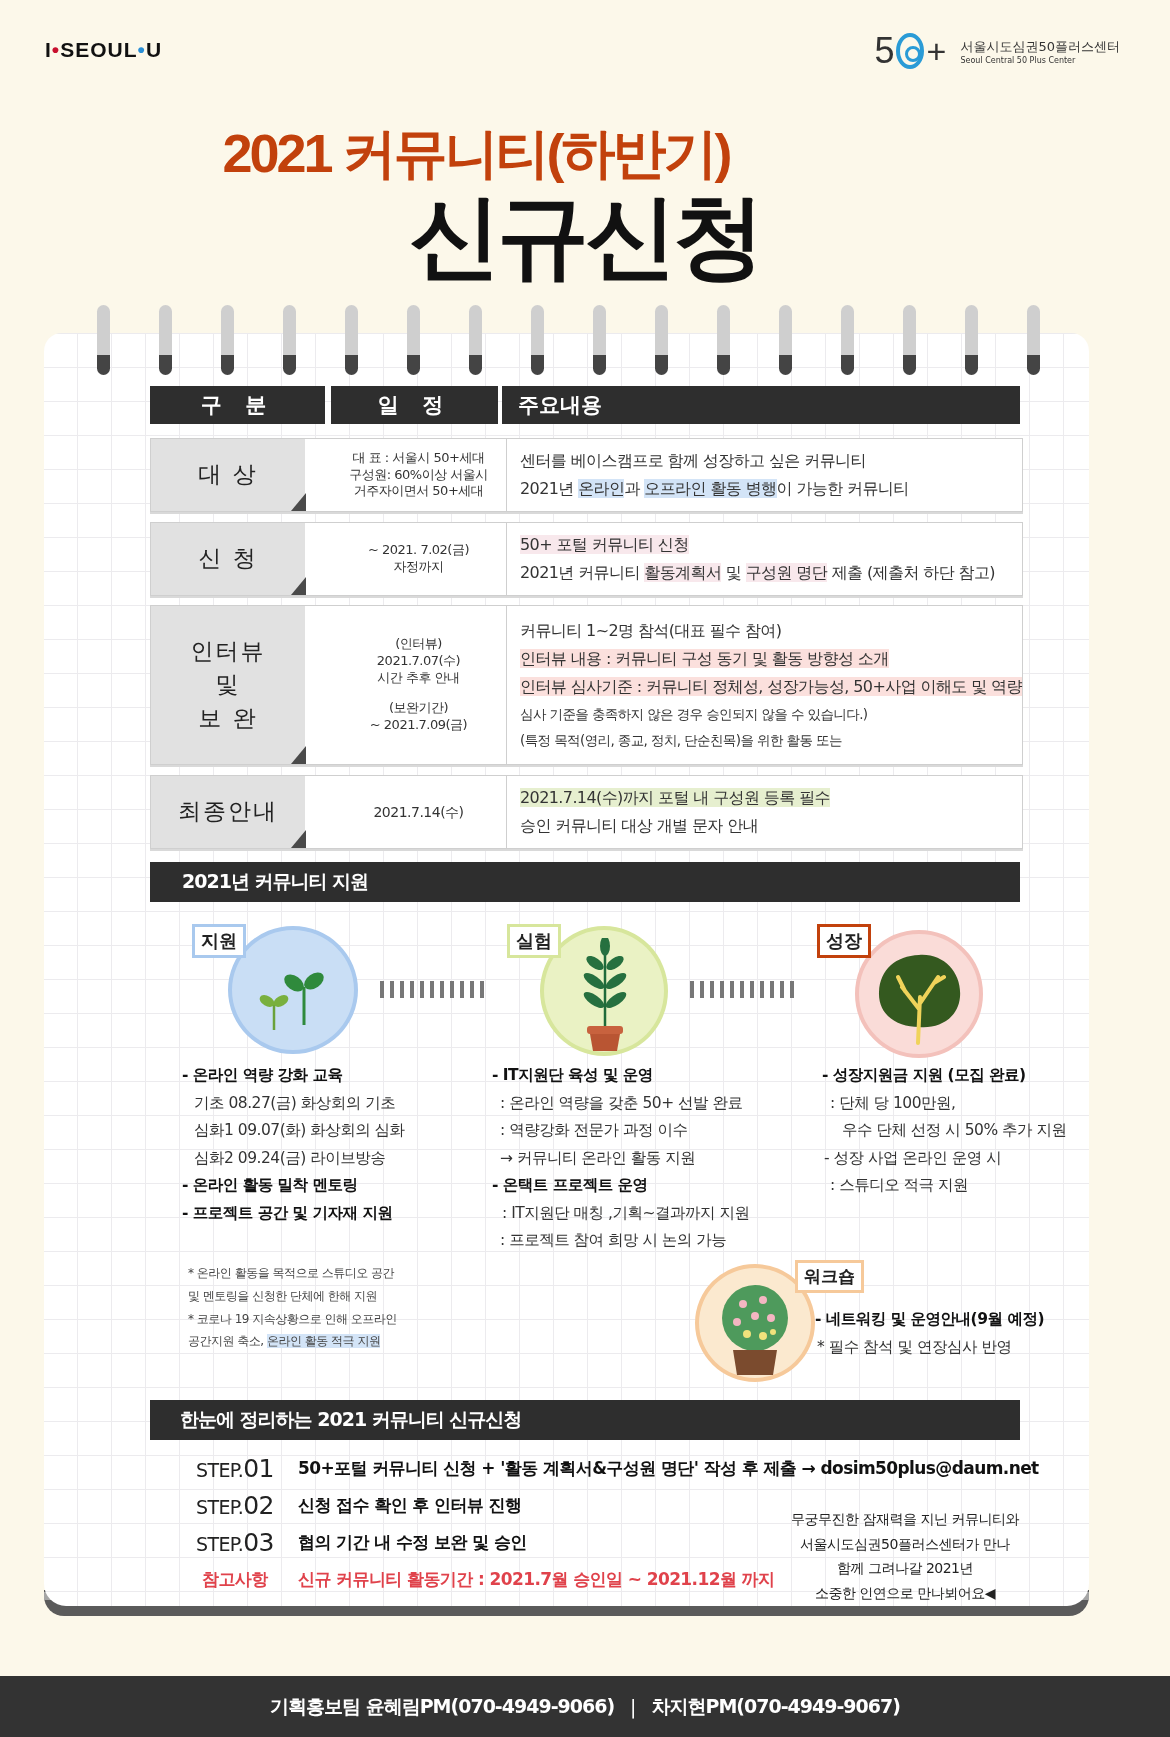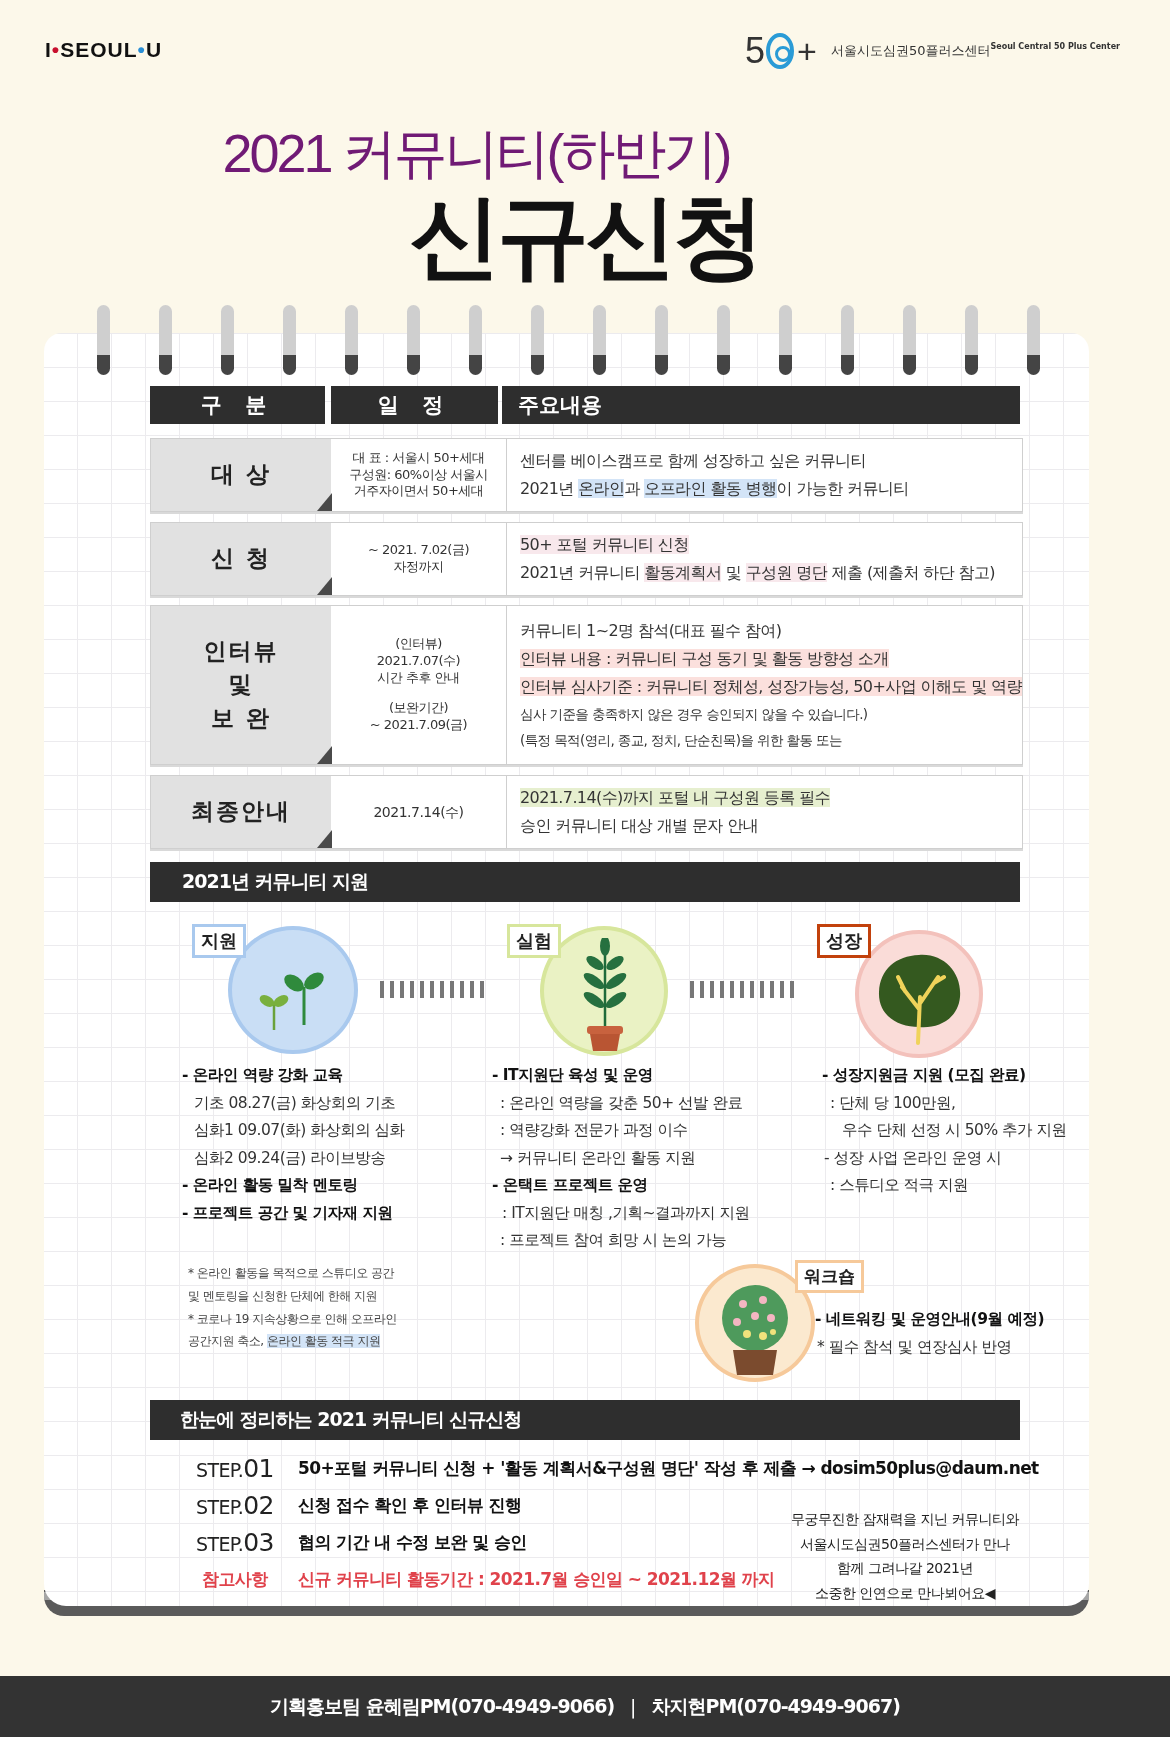--- a/index.html
+++ b/index.html
@@ -6,37 +6,37 @@
 body{width:1170px;height:1737px;background:#fcf8ea;font-family:"DejaVu Sans","Liberation Sans",sans-serif;color:#222;position:relative;overflow:hidden}
 .top{position:absolute;left:0;top:0;width:1170px;height:110px}
 .iseoul{position:absolute;left:45px;top:38px;font-family:"Liberation Sans",sans-serif;font-weight:bold;font-size:21px;letter-spacing:1px;color:#111}
 .iseoul .dot-r{color:#c8102e}
 .iseoul .dot-b{color:#2a8fd6}
 .logo50{position:absolute;right:50px;top:30px;display:flex;align-items:center;gap:6px}
 .logo50 .num{font-family:"Liberation Sans",sans-serif;font-size:36px;color:#333;display:flex;align-items:center}
 .logo50 .ring{width:28px;height:36px;border:4px solid #2a9bd6;border-radius:50%;display:inline-block;position:relative;margin:0 1px}
 .logo50 .ring::after{content:"";position:absolute;left:5px;top:9px;width:10px;height:10px;border-radius:50%;border:3px solid #2a9bd6}
 .logo50 .plus{font-size:34px;color:#333;margin-left:2px}
-.logo50 .txt{display:flex;flex-direction:row;margin-left:8px}
+.logo50 .txt{display:flex;flex-direction:column;margin-left:8px}
 .logo50 .txt .ko{font-size:13px;color:#333}
-.logo50 .txt .en{font-size:8px;color:#333;font-weight:bold}
-.title1{position:absolute;left:0;width:952px;top:118px;text-align:center;font-family:"Liberation Sans",sans-serif;font-weight:normal;font-size:54px;letter-spacing:-3px;color:#701a75}
+.logo50 .txt .en{font-size:8px;color:#333;font-weight:normal}
+.title1{position:absolute;left:0;width:952px;top:118px;text-align:center;font-family:"Liberation Sans",sans-serif;font-weight:bold;font-size:54px;letter-spacing:-3px;color:#c2410c}
 .title2{position:absolute;left:0;width:1170px;top:175px;text-align:center;font-family:"Liberation Sans",sans-serif;font-weight:bold;font-size:92px;letter-spacing:-4px;color:#111}
 .notebook{position:absolute;left:44px;top:333px;width:1045px;height:1273px;background-color:#fff;border-radius:18px 18px 22px 22px;
  background-image:linear-gradient(#ecebee 1px,transparent 1px),linear-gradient(90deg,#ecebee 1px,transparent 1px);background-size:34px 34px;background-position:-1px 0}
 .nb-shadow1{position:absolute;left:44px;top:1590px;width:1045px;height:26px;background:#5b5b5b;border-radius:0 0 20px 20px}
 .nb-shadow2{position:absolute;left:44px;top:1592px;width:1045px;height:8px;background:#a5a5a5}
 .rings{position:absolute;left:90px;top:305px;width:960px;height:70px}
 .ring-item{position:absolute;top:0;width:13px;height:70px;border-radius:7px;background:linear-gradient(#cfcfcf 0,#cfcfcf 72%,#444 72%,#444 100%)}
 .hdr{position:absolute;top:386px;height:38px;background:#2e2e2e;color:#fff;font-weight:bold;font-size:21px;display:flex;align-items:center}
 .hdr.c1{left:150px;width:175px;justify-content:center;letter-spacing:8px}
 .hdr.c2{left:331px;width:167px;justify-content:center;letter-spacing:8px}
 .hdr.c3{left:502px;width:518px;padding-left:16px}
 .row{position:absolute;left:150px;width:873px;background:#fff;border:1px solid #cfcfcf;box-shadow:0 2px 0 #d9d9d9}
-.row .label{position:absolute;left:0;top:0;bottom:0;width:180px;background:#e1e1e1;display:flex;align-items:center;justify-content:center;font-size:23px;font-weight:bold;color:#222;text-align:center;line-height:1.45;letter-spacing:2px}
+.row .label{position:absolute;left:0;top:0;bottom:0;width:154px;background:#e1e1e1;display:flex;align-items:center;justify-content:center;font-size:23px;font-weight:normal;color:#222;text-align:center;line-height:1.45;letter-spacing:2px}
 .row .label .fold{position:absolute;right:0;bottom:0;width:0;height:0;border-left:15px solid transparent;border-bottom:18px solid #4a4a4a;right:-1px}
 .row .date{position:absolute;left:180px;top:0;bottom:0;width:175px;display:flex;flex-direction:column;align-items:center;justify-content:center;font-size:13px;color:#333;text-align:center;line-height:1.3;letter-spacing:-0.5px}
 .row .content{position:absolute;left:355px;top:0;bottom:0;right:0;border-left:1px solid #cfcfcf;padding:0 0 0 13px;display:flex;flex-direction:column;justify-content:center;font-size:16px;color:#333;line-height:1.75;letter-spacing:-0.6px}
 .row .content .small{font-size:13.5px;line-height:1.95}
 .hl-blue{background:#d3e4f7}
 .hl-pink{background:#f8e8ec}
 .hl-red{background:#fbe0dd}
 .hl-green{background:#e6efcf}
 .secbar{position:absolute;left:150px;width:870px;height:40px;background:#2e2e2e;color:#fff;font-weight:bold;font-size:19px;display:flex;align-items:center;padding-left:32px;letter-spacing:-1px}
 .stage{position:absolute}

